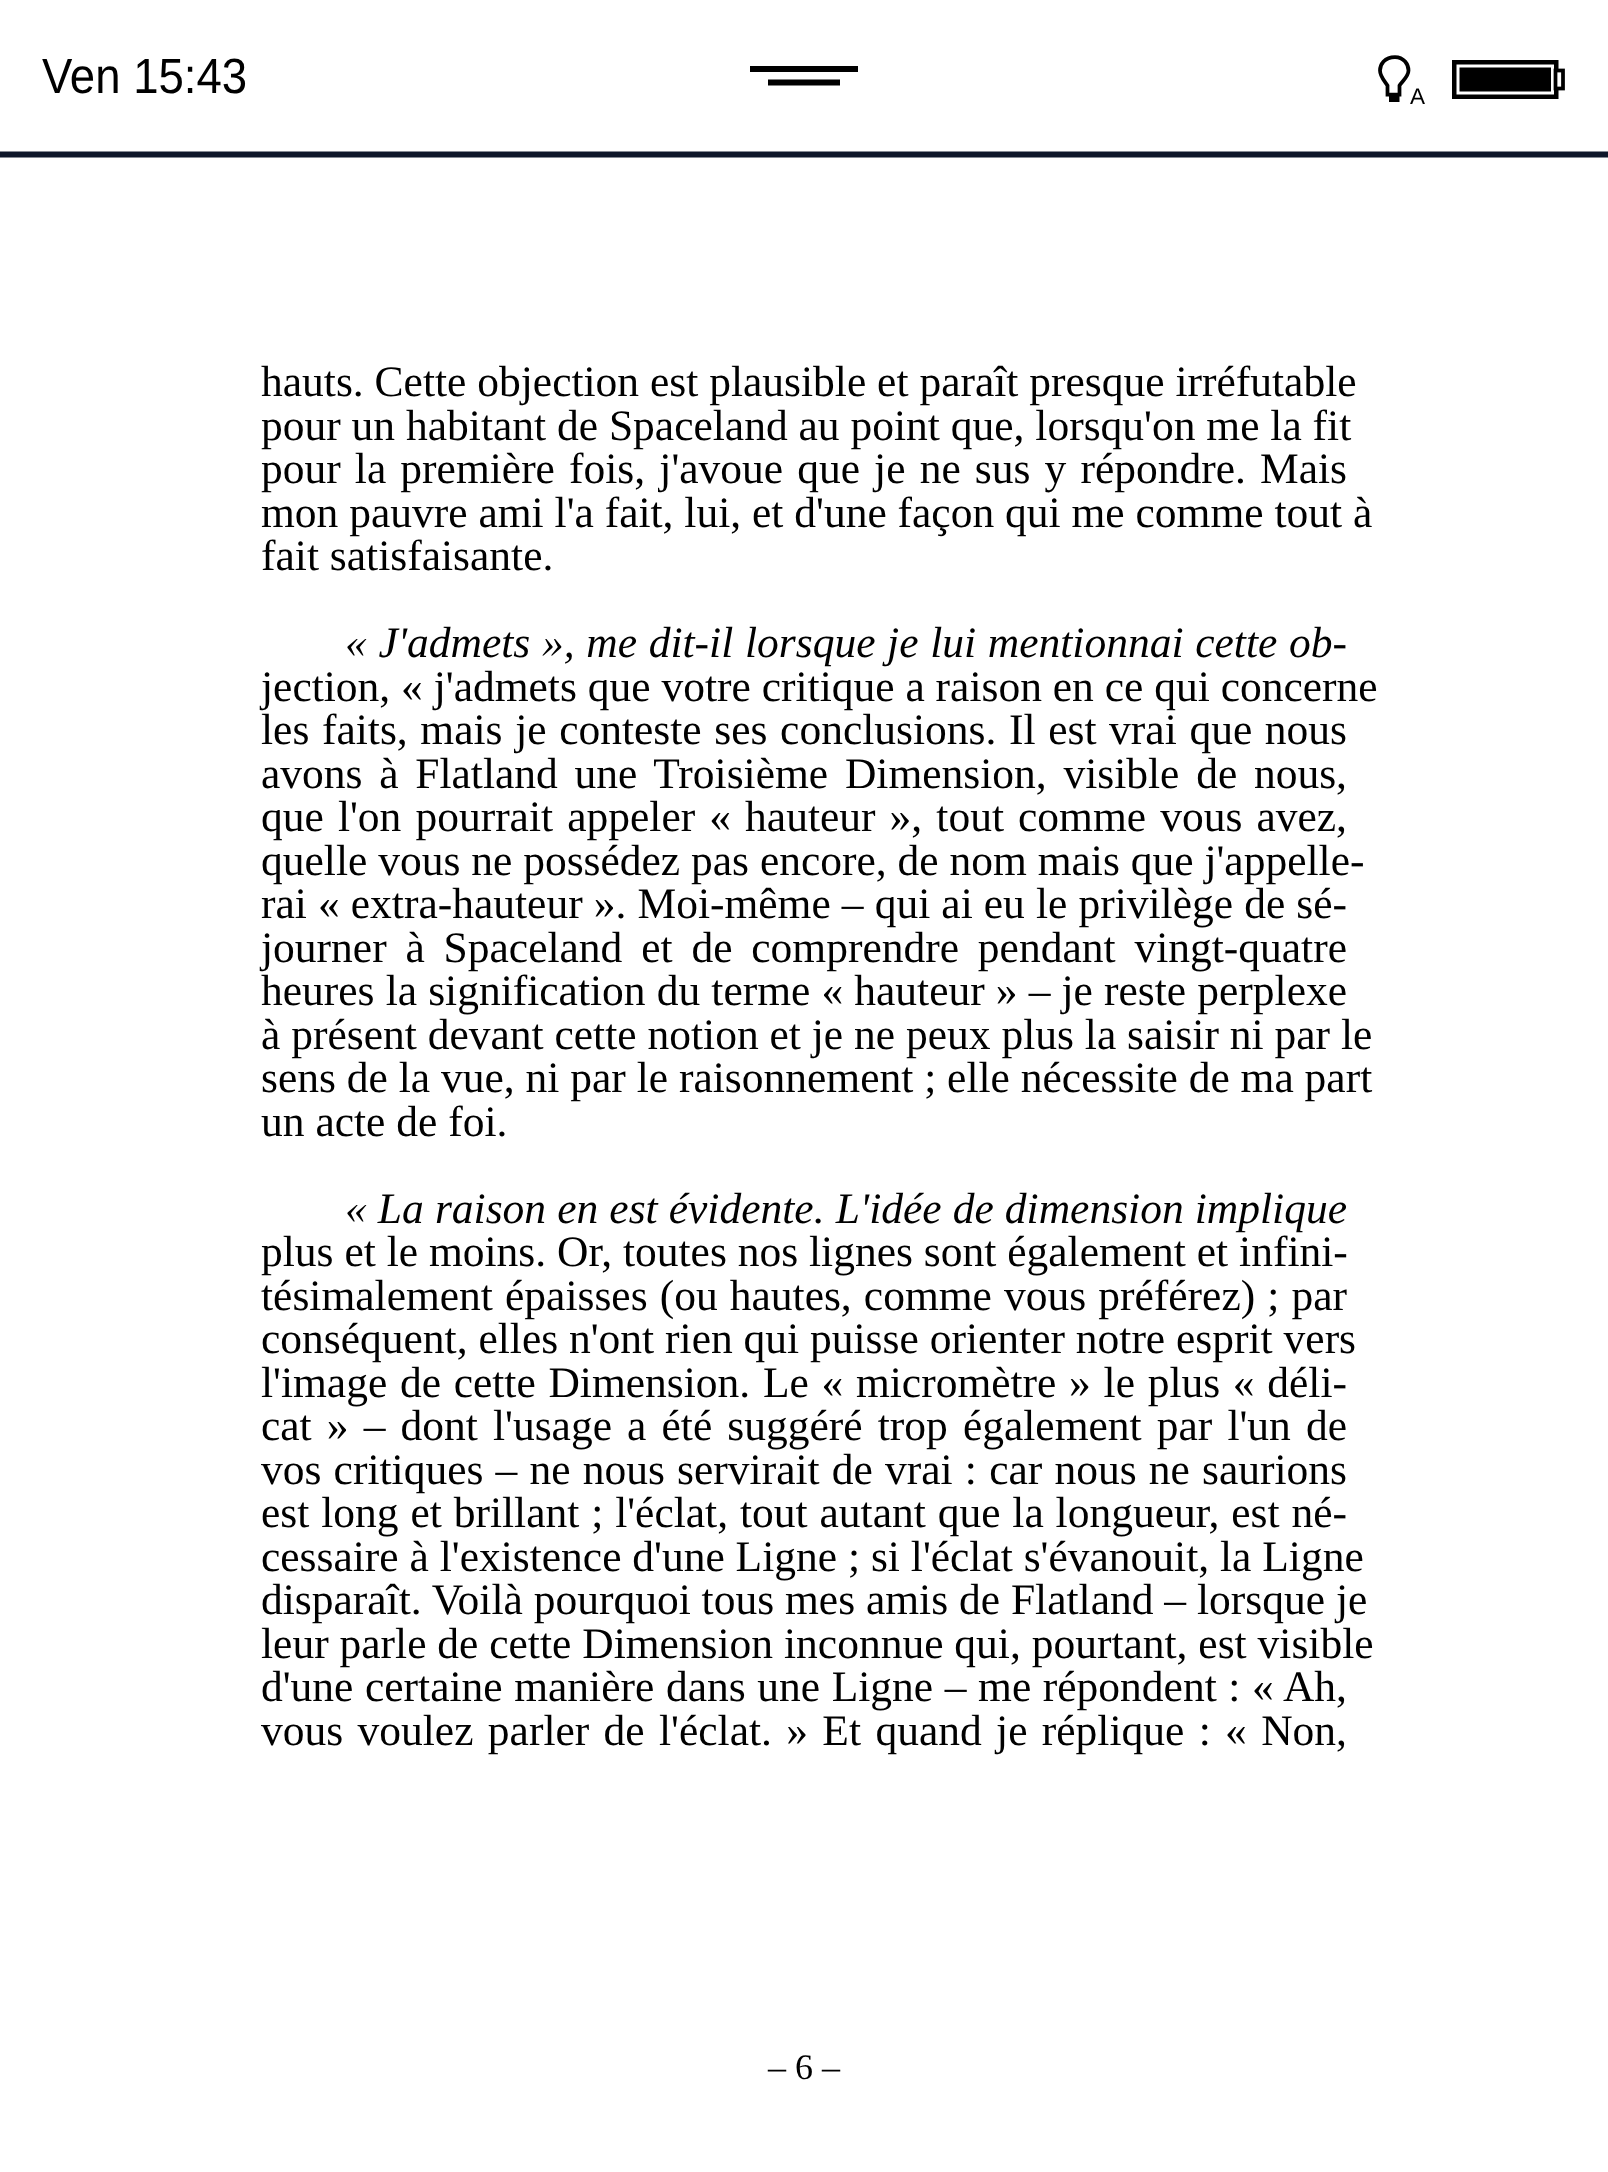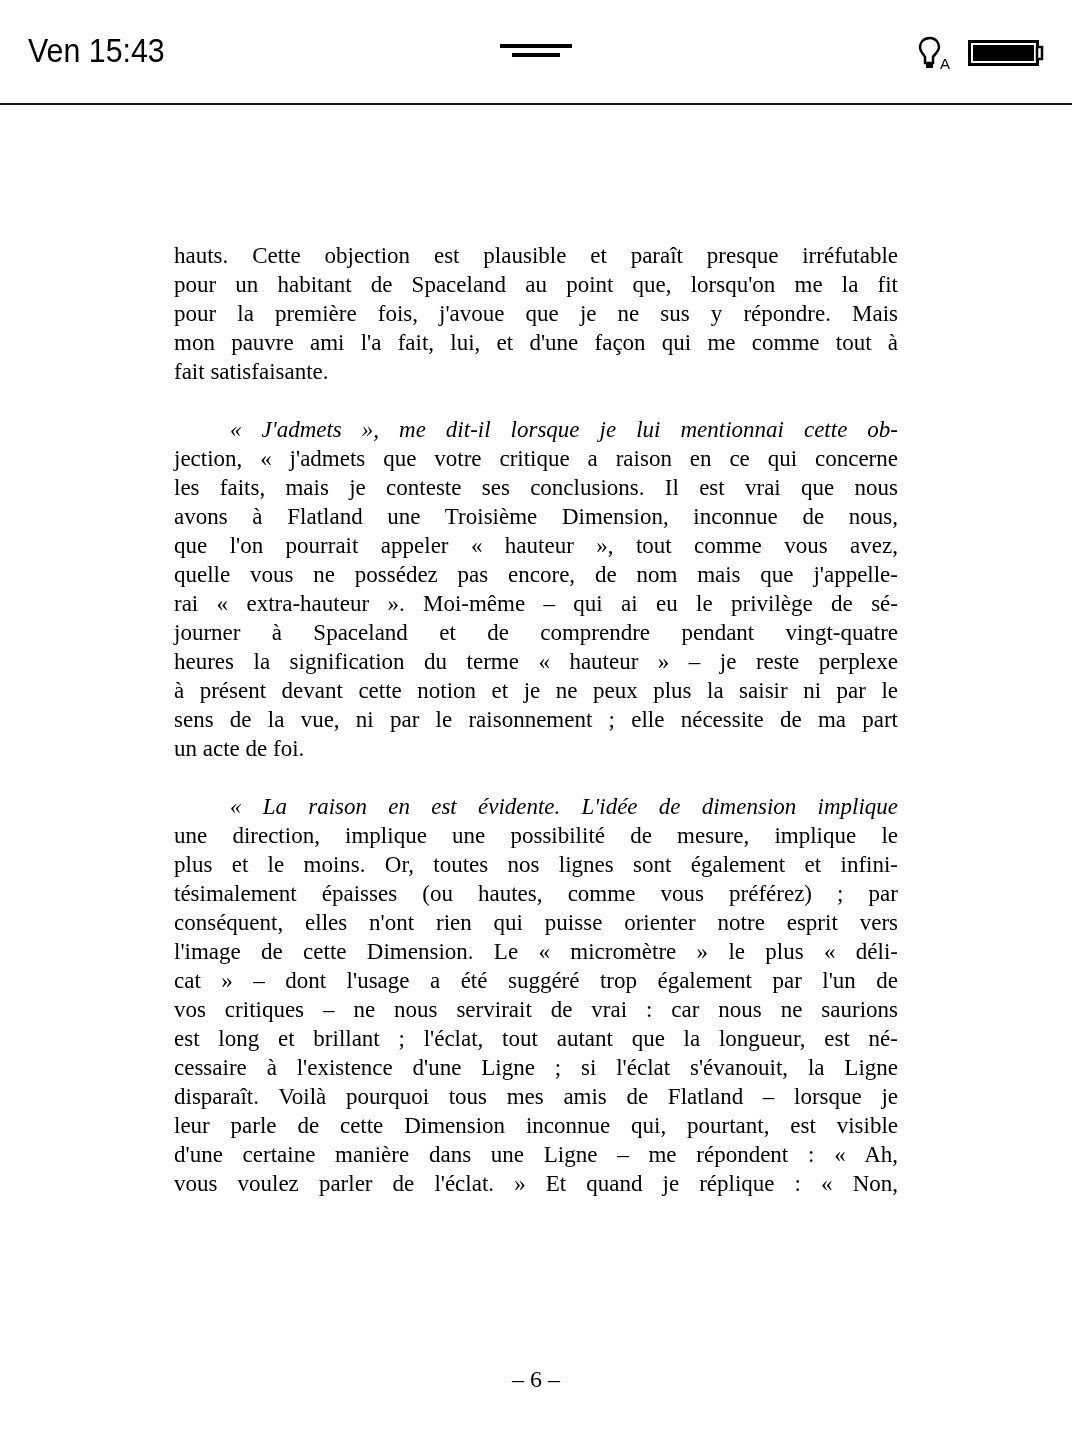--- a/index.html
+++ b/index.html
@@ -1,24 +1,24 @@
 <!DOCTYPE html>
 <html><head>
 <meta charset="utf-8">
 <style>
   html, body { margin: 0; padding: 0; background: #fff; }
   body { width: 1072px; height: 1448px; position: relative; overflow: hidden; color: #000; }
-  .statusbar { position: absolute; left: 0; top: 0; width: 1072px; height: 105px; border-bottom: 2px solid #0f172a; box-sizing: border-box; }
+  .statusbar { position: absolute; left: 0; top: 0; width: 1072px; height: 105px; border-bottom: 4px solid #0f172a; box-sizing: border-box; }
   .clock { position: absolute; left: 28px; top: 32px; font-family: "Liberation Sans", sans-serif; font-size: 33px; letter-spacing: 0px; transform: scaleX(0.92); transform-origin: left center; }
   .menu-handle { position: absolute; left: 500px; top: 44px; width: 72px; height: 16px; cursor: pointer; }
   .menu-handle .bar1 { position: absolute; left: 0; top: 0; width: 72px; height: 4px; background: #000; }
   .menu-handle .bar2 { position: absolute; left: 12px; top: 9px; width: 48px; height: 4px; background: #000; }
   .light-icon { position: absolute; left: 918px; top: 36px; width: 38px; height: 36px; cursor: pointer; }
   .battery { position: absolute; left: 968px; top: 40px; width: 76px; height: 26px; cursor: pointer; }
-  .page { position: absolute; left: 174px; top: 241px; width: 724px; font-family: "Liberation Serif", serif; font-size: 23px; line-height: 29px; }
+  .page { position: absolute; left: 174px; top: 241px; width: 724px; font-family: "Liberation Serif", serif; font-size: 29px; line-height: 29px; }
   .line { display: block; white-space: nowrap; text-align: justify; text-align-last: justify; height: 29px; overflow: visible; }
   .line.last { text-align-last: left; }
   .line.indent { padding-left: 56px; font-style: italic; }
   .para { margin-bottom: 29px; }
   .page-number { position: absolute; left: 0; width: 1072px; top: 1366px; text-align: center; font-family: "Liberation Serif", serif; font-size: 24px; }
 </style>
 </head>
 <body>
 
 <div class="statusbar">
@@ -52,34 +52,33 @@
     <span class="line">pour un habitant de Spaceland au point que, lorsqu'on me la fit</span>
     <span class="line">pour la première fois, j'avoue que je ne sus y répondre. Mais</span>
     <span class="line">mon pauvre ami l'a fait, lui, et d'une façon qui me comme tout à</span>
     <span class="line last">fait satisfaisante.</span>
   </div>
 
   <div class="para">
     <span class="line indent">« J'admets », me dit-il lorsque je lui mentionnai cette ob-</span>
     <span class="line">jection, « j'admets que votre critique a raison en ce qui concerne</span>
     <span class="line">les faits, mais je conteste ses conclusions. Il est vrai que nous</span>
-    <span class="line">avons à Flatland une Troisième Dimension, inconnue de nous,</span>
+    <span class="line">avons à Flatland une Troisième Dimension, visible de nous,</span>
     <span class="line">que l'on pourrait appeler « hauteur », tout comme vous avez,</span>
     <span class="line">quelle vous ne possédez pas encore, de nom mais que j'appelle-</span>
     <span class="line">rai « extra-hauteur ». Moi-même – qui ai eu le privilège de sé-</span>
     <span class="line">journer à Spaceland et de comprendre pendant vingt-quatre</span>
     <span class="line">heures la signification du terme « hauteur » – je reste perplexe</span>
     <span class="line">à présent devant cette notion et je ne peux plus la saisir ni par le</span>
     <span class="line">sens de la vue, ni par le raisonnement ; elle nécessite de ma part</span>
     <span class="line last">un acte de foi.</span>
   </div>
 
   <div class="para">
     <span class="line indent">« La raison en est évidente. L'idée de dimension implique</span>
-    <span class="line">une direction, implique une possibilité de mesure, implique le</span>
     <span class="line">plus et le moins. Or, toutes nos lignes sont également et infini-</span>
     <span class="line">tésimalement épaisses (ou hautes, comme vous préférez) ; par</span>
     <span class="line">conséquent, elles n'ont rien qui puisse orienter notre esprit vers</span>
     <span class="line">l'image de cette Dimension. Le « micromètre » le plus « déli-</span>
     <span class="line">cat » – dont l'usage a été suggéré trop également par l'un de</span>
     <span class="line">vos critiques – ne nous servirait de vrai : car nous ne saurions</span>
     <span class="line">est long et brillant ; l'éclat, tout autant que la longueur, est né-</span>
     <span class="line">cessaire à l'existence d'une Ligne ; si l'éclat s'évanouit, la Ligne</span>
     <span class="line">disparaît. Voilà pourquoi tous mes amis de Flatland – lorsque je</span>
     <span class="line">leur parle de cette Dimension inconnue qui, pourtant, est visible</span>

